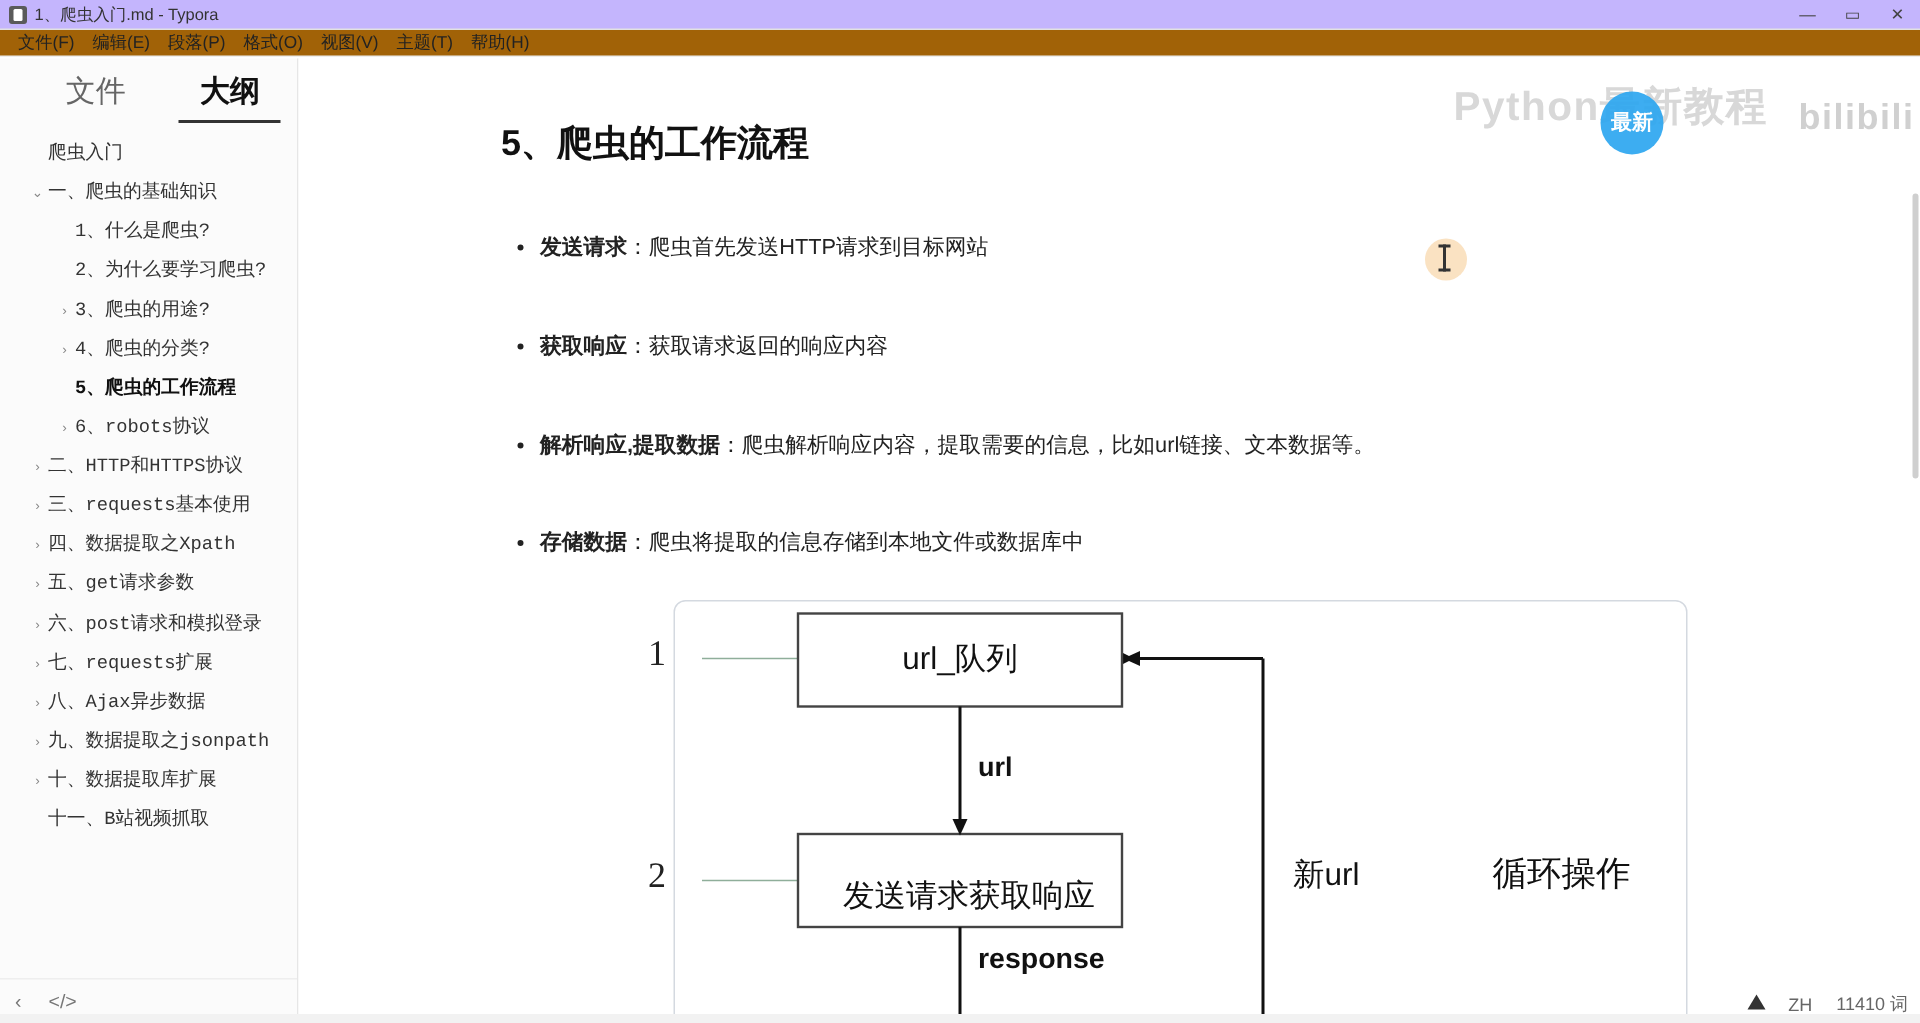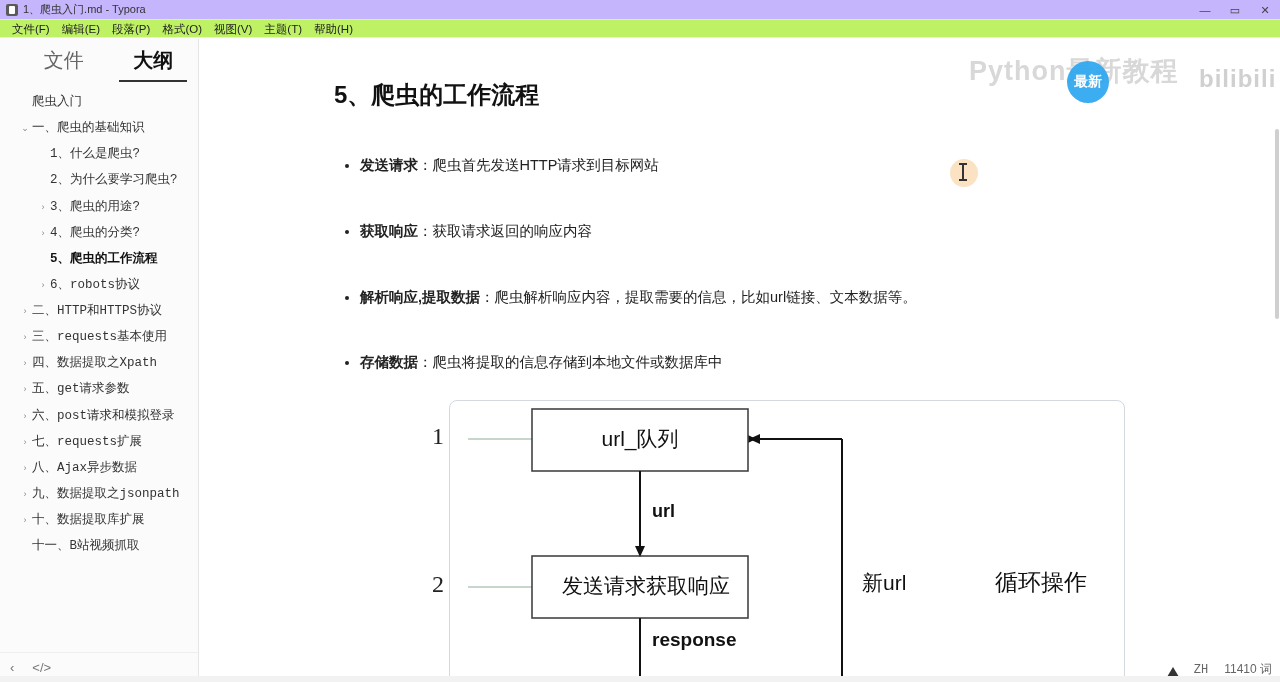--- a/index.html
+++ b/index.html
@@ -55,21 +55,21 @@
   .winbtn {
     width: 30px; height: 20px;
     display: flex; align-items: center; justify-content: center;
     font-size: 11px; color: #444;
     line-height: 1;
   }
 
   
   .menubar {
     height: 18px;
-    background: #bef264;
+    background: #a16207;
     border-bottom: 1px solid #ededed;
     display: flex;
     align-items: center;
     padding-left: 6px;
     font-size: 11.5px;
     color: #222;
   }
   .menuitem {
     padding: 0 6px;
     line-height: 18px;
@@ -284,21 +284,21 @@
   .statusbar {
     position: absolute;
     right: 8px;
     bottom: 4px;
     display: flex;
     align-items: center;
     gap: 16px;
     font-size: 12px;
     color: #666;
   }
-  .sb-warn { display: flex; align-items: flex-end; gap: 15px; font-family: Liberation Mono, monospace; }
+  .sb-warn { display: flex; align-items: flex-start; gap: 15px; }
   .warn-tri {
     width: 0; height: 0;
     border-left: 6px solid transparent;
     border-right: 6px solid transparent;
     border-bottom: 10px solid #333;
     position: relative;
   }
 
   
   .vscroll {
@@ -485,21 +485,21 @@
             <line x1="392" y1="333" x2="392" y2="38" stroke="#111" stroke-width="2"></line>
             <line x1="392" y1="38" x2="310" y2="38" stroke="#111" stroke-width="2"></line>
             <polygon points="310,33 299,38 310,43" fill="#111"></polygon>
           </svg>
 
           <div class="fig-num" style="left:-18px; top:22px;">1</div>
           <div class="fig-num" style="left:-18px; top:170px;">2</div>
           <div class="fig-num" style="left:-18px; top:316px;">3</div>
 
           <div class="fig-text" style="left:82px; top:24px; width:216px; text-align:center;">url_队列</div>
-          <div class="fig-text" style="left:82px; top:171px; width:228px; text-align:center;">发送请求获取响应</div>
+          <div class="fig-text" style="left:82px; top:182px; width:228px; text-align:center;">发送请求获取响应</div>
           <div class="fig-text" style="left:82px; top:318px; width:216px; text-align:center;">解析响应</div>
 
           <div class="fig-label" style="left:202px; top:100px;">url</div>
           <div class="fig-label" style="left:202px; top:228px; font-size:19px;">response</div>
 
           <div class="fig-text" style="left:412px; top:168px;">新url</div>
           <div class="fig-text" style="left:545px; top:166px; font-size:23px;">循环操作</div>
         </div>
       </div>
 

